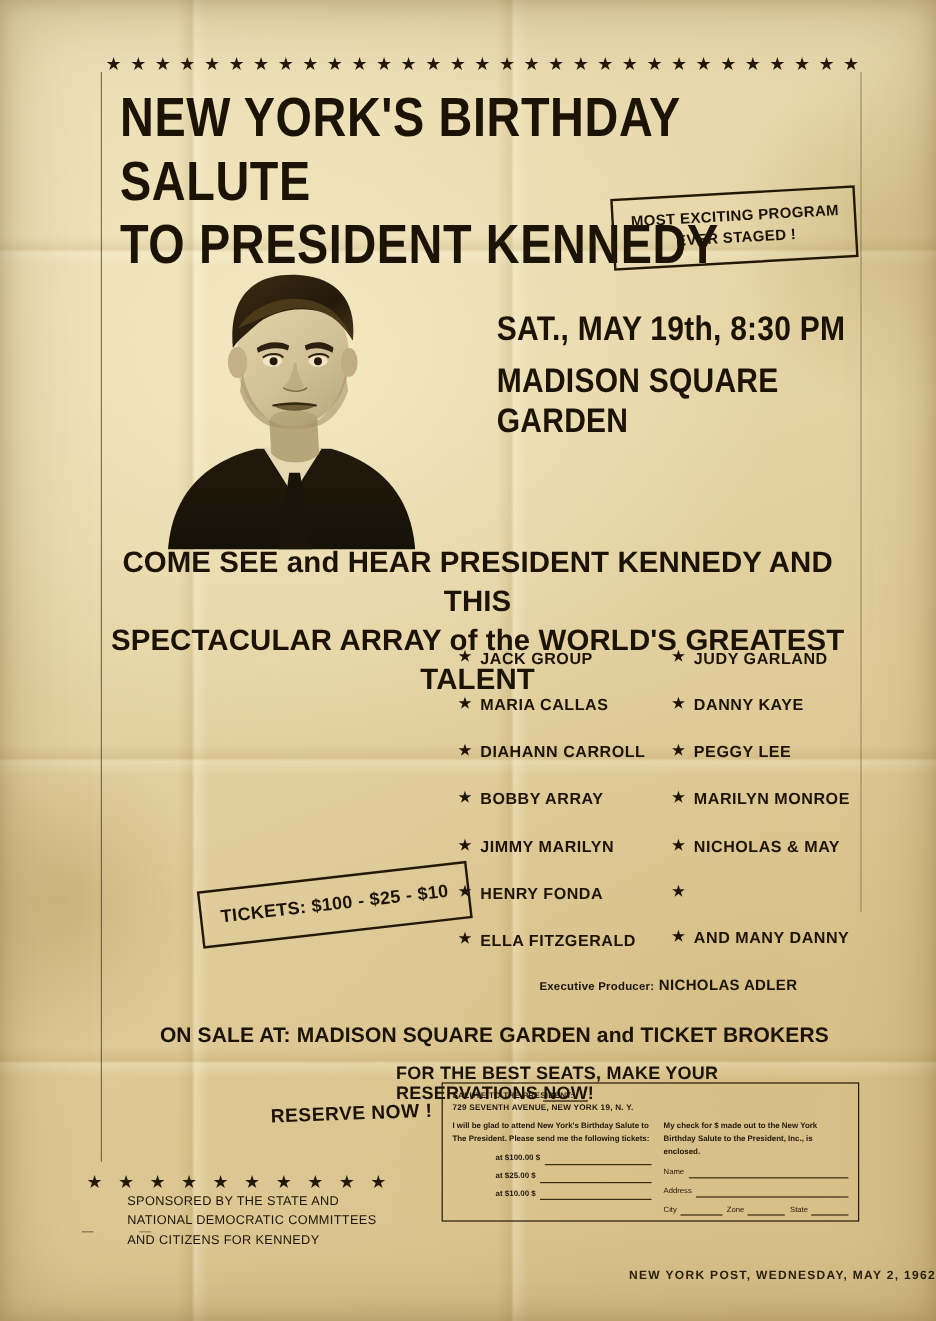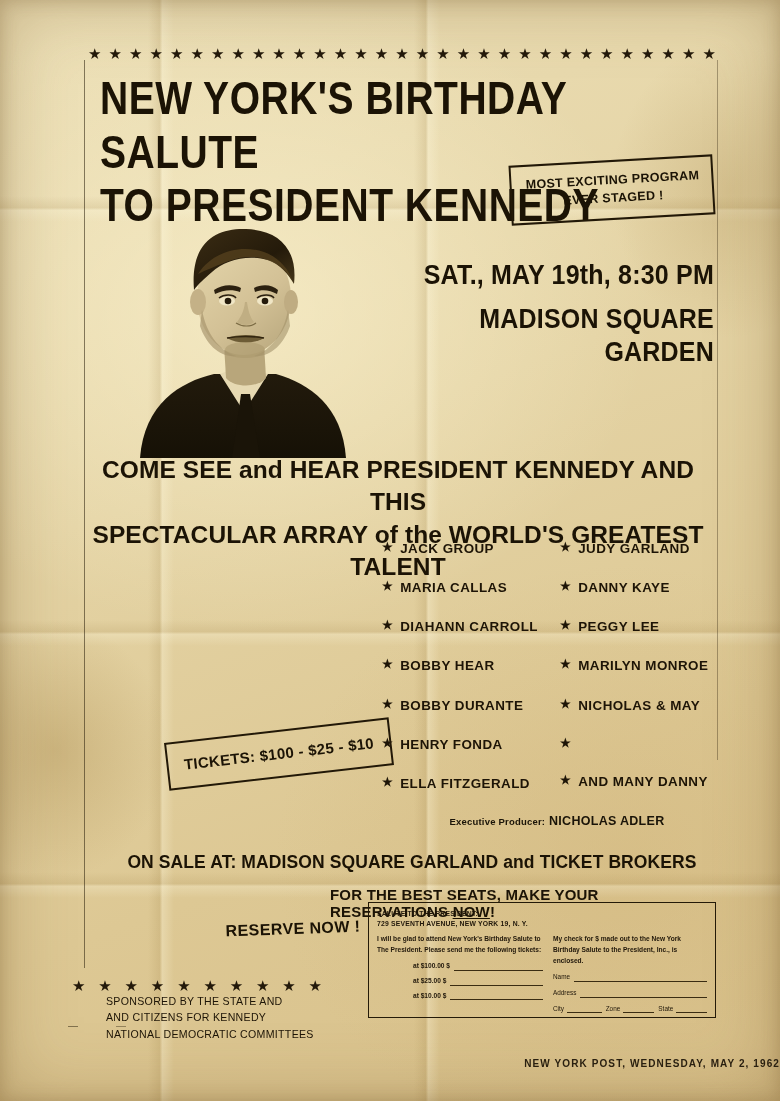--- a/index.html
+++ b/index.html
@@ -117,21 +117,21 @@
     letter-spacing: 0.3px;
     color: #1b1305;
   }
   .badge span { display: block; }
 
   .dateblock {
     position: absolute;
     left: 352px;
     top: 228px;
     width: 300px;
-    text-align: right;
+    text-align: left;
     font-weight: bold;
     color: #1b1305;
   }
   .dateblock .d1 {
     display: block;
     font-size: 25px;
     letter-spacing: 0.2px;
     transform: scaleY(1.14);
     transform-origin: center top;
   }
@@ -530,25 +530,25 @@
         <div class="item">
             <span class="st">★</span>
             <span class="nm">MARIA CALLAS</span>
           </div>
         <div class="item">
             <span class="st">★</span>
             <span class="nm">DIAHANN CARROLL</span>
           </div>
         <div class="item">
             <span class="st">★</span>
-            <span class="nm">BOBBY HEAR</span>
-          </div>
-        <div class="item">
-            <span class="st">★</span>
-            <span class="nm">BOBBY DURANTE</span>
+            <span class="nm">BOBBY ARRAY</span>
+          </div>
+        <div class="item">
+            <span class="st">★</span>
+            <span class="nm">JIMMY MARILYN</span>
           </div>
         <div class="item">
             <span class="st">★</span>
             <span class="nm">HENRY FONDA</span>
           </div>
         <div class="item">
             <span class="st">★</span>
             <span class="nm">ELLA FITZGERALD</span>
           </div>
       </div>
@@ -583,32 +583,32 @@
       </div>
     </div>
 
     <div class="producer">
       <span class="small">Executive Producer:</span>
       <span>NICHOLAS ADLER</span>
     </div>
 
     <div class="tickets-badge">TICKETS: $100 - $25 - $10</div>
 
-    <div class="onsale">ON SALE AT: MADISON SQUARE GARLAND and TICKET BROKERS</div>
+    <div class="onsale">ON SALE AT: MADISON SQUARE GARDEN and TICKET BROKERS</div>
 
     <div class="bestseats">
       <span>FOR THE BEST SEATS, MAKE YOUR RESERVATIONS </span><u>NOW</u><span>!</span>
     </div>
 
     <div class="reserve">RESERVE NOW !</div>
 
     <div class="sponsor">
       <span>SPONSORED BY THE STATE AND</span>
+      <span>NATIONAL DEMOCRATIC COMMITTEES</span>
       <span>AND CITIZENS FOR KENNEDY</span>
-      <span>NATIONAL DEMOCRATIC COMMITTEES</span>
     </div>
 
     <div class="coupon">
       <div class="c-head">
         <span>SALUTE TO THE PRESIDENT:</span>
         <span>729 SEVENTH AVENUE, NEW YORK 19, N. Y.</span>
       </div>
       <div class="c-body">
         <div class="c-left">
           <div class="c-para">I will be glad to attend New York's Birthday Salute to The President. Please send me the following tickets:</div>

